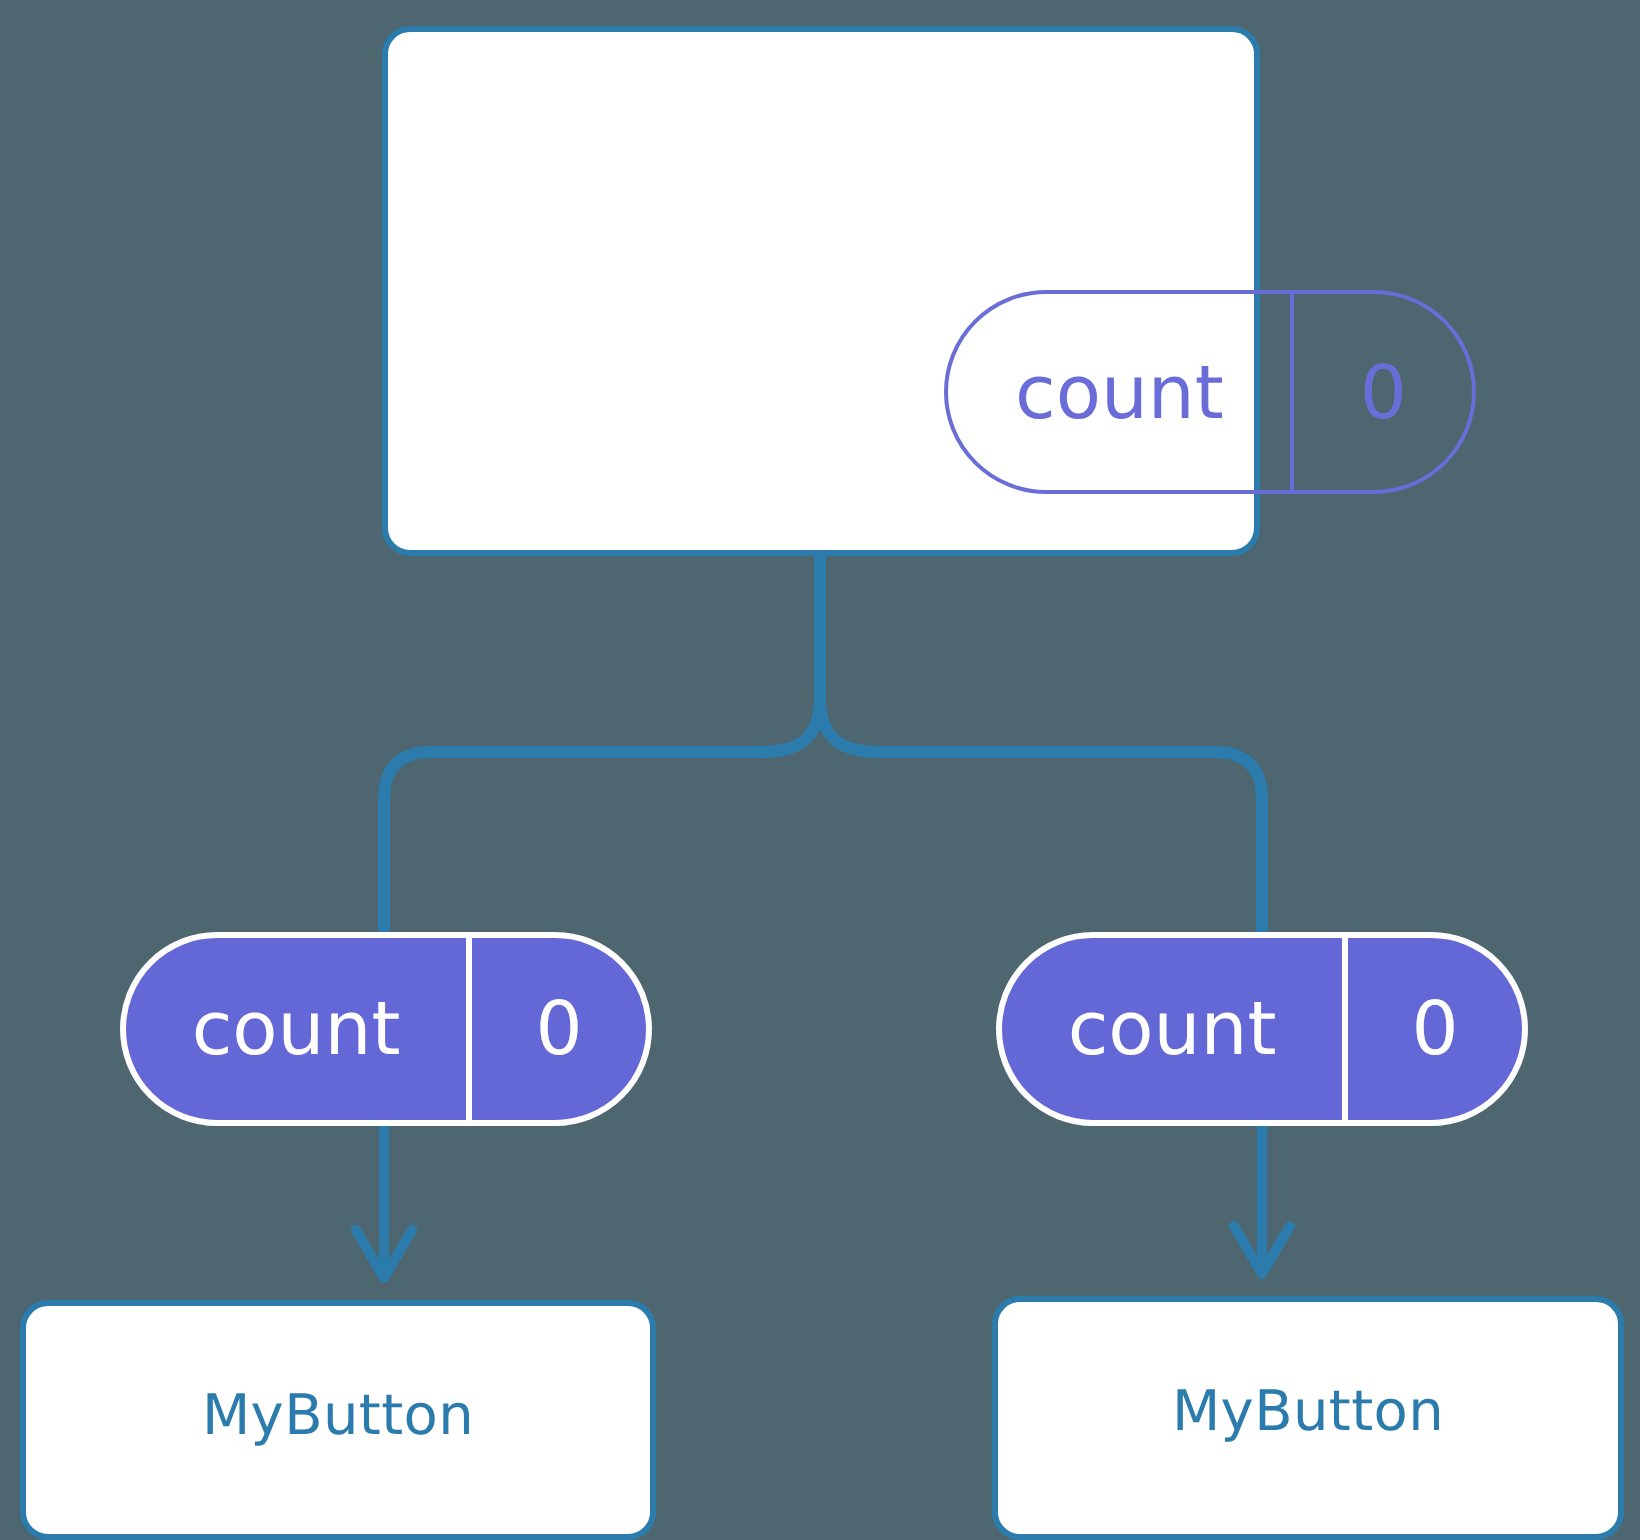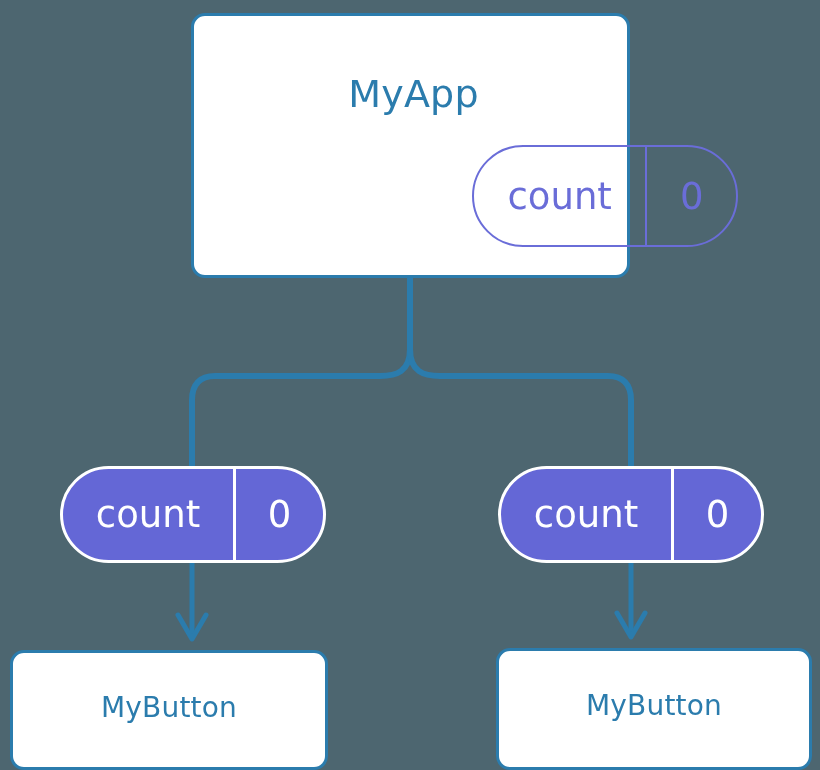--- a/index.html
+++ b/index.html
@@ -167,21 +167,20 @@
     <path d="M 410 349 C 410 372 424 376 440 376 L 608 376 C 623 376 631 384 631 400 L 631 466" fill="none" stroke="#2b7cad" stroke-width="6" stroke-linecap="butt"></path>
 
     <path d="M 192 563 L 192 636" fill="none" stroke="#2b7cad" stroke-width="5" stroke-linecap="butt"></path>
     <path d="M 178 615 L 192 639 L 206 615" fill="none" stroke="#2b7cad" stroke-width="5" stroke-linecap="round" stroke-linejoin="round"></path>
 
     <path d="M 631 563 L 631 634" fill="none" stroke="#2b7cad" stroke-width="5" stroke-linecap="butt"></path>
     <path d="M 617 613 L 631 637 L 645 613" fill="none" stroke="#2b7cad" stroke-width="5" stroke-linecap="round" stroke-linejoin="round"></path>
   </svg>
 
   <div class="component-box" id="root-component">
-    <div id="root-title">MyApp</div>
 
     <div class="state-pill outlined" id="root-state-pill">
       <div class="pill-key">count</div>
       <div class="pill-val">0</div>
     </div>
   </div>
 
   <div class="state-pill filled" id="state-pill-left">
     <div class="pill-key">count</div>
     <div class="pill-val">0</div>

